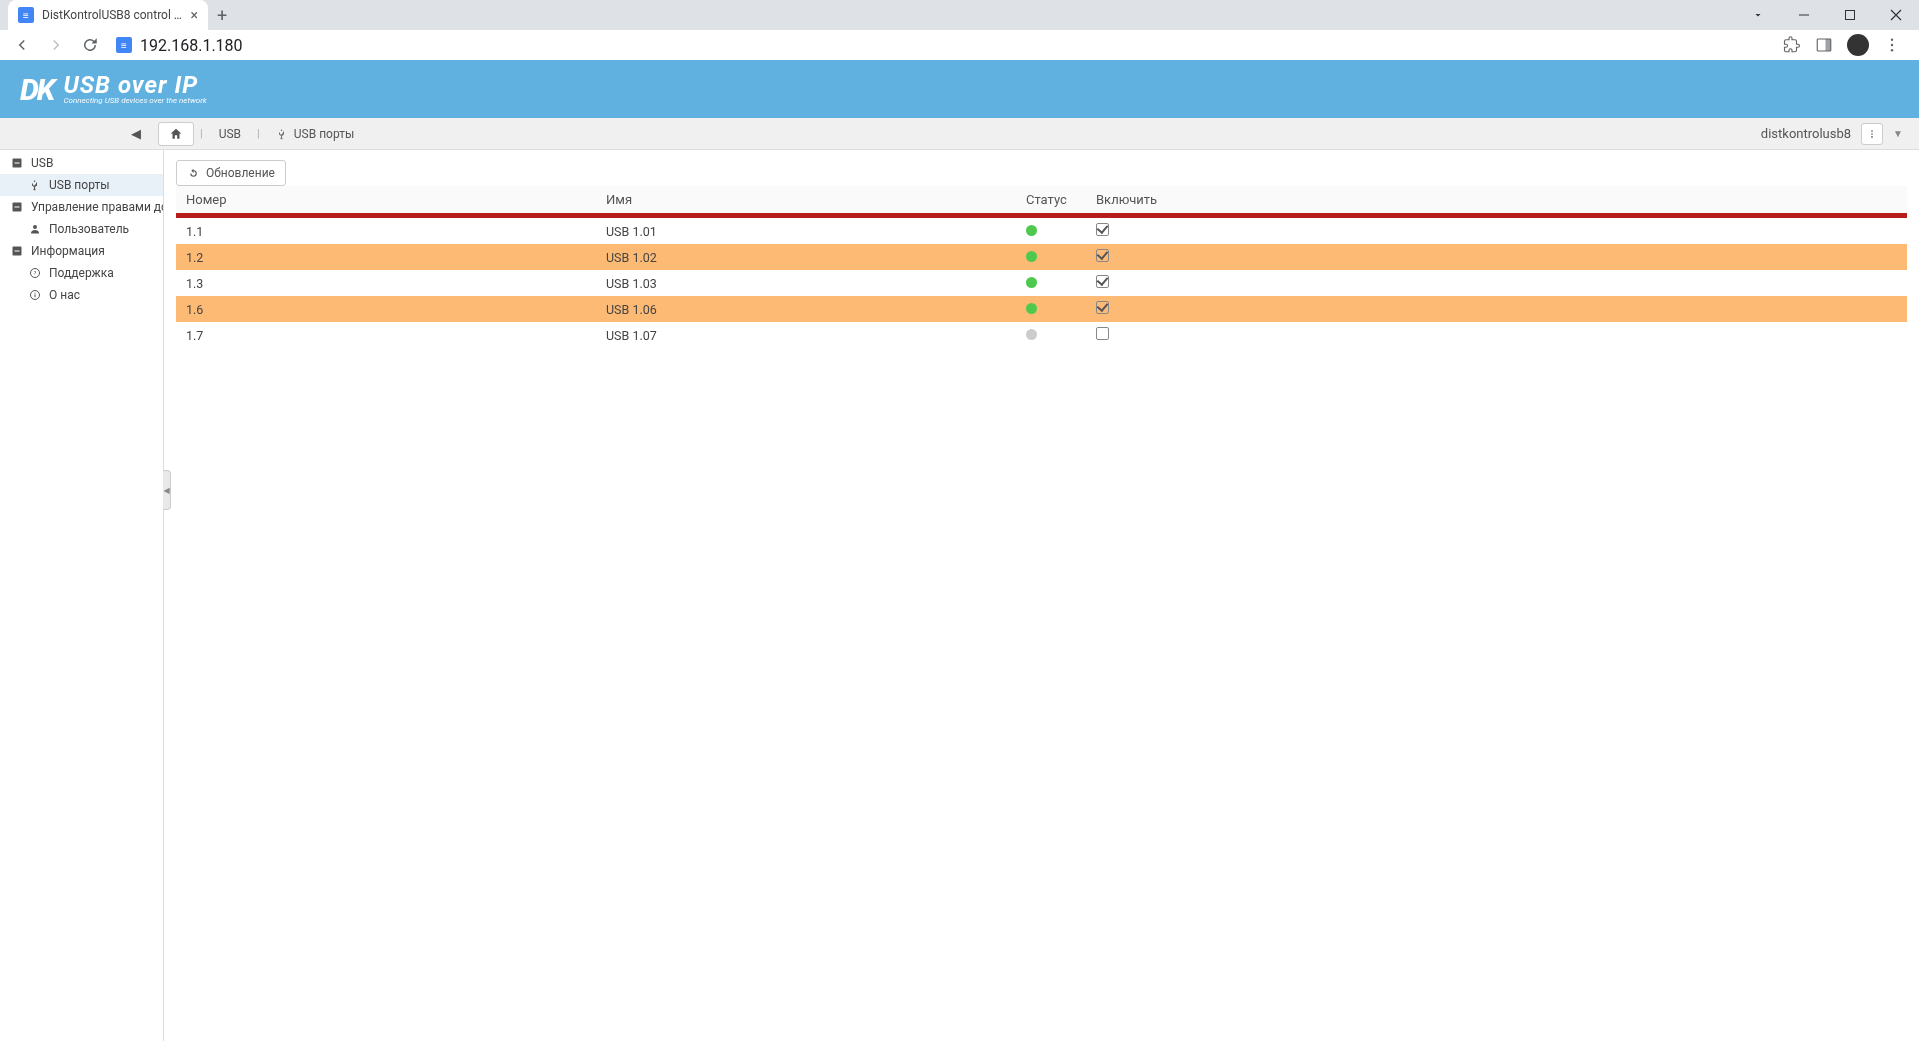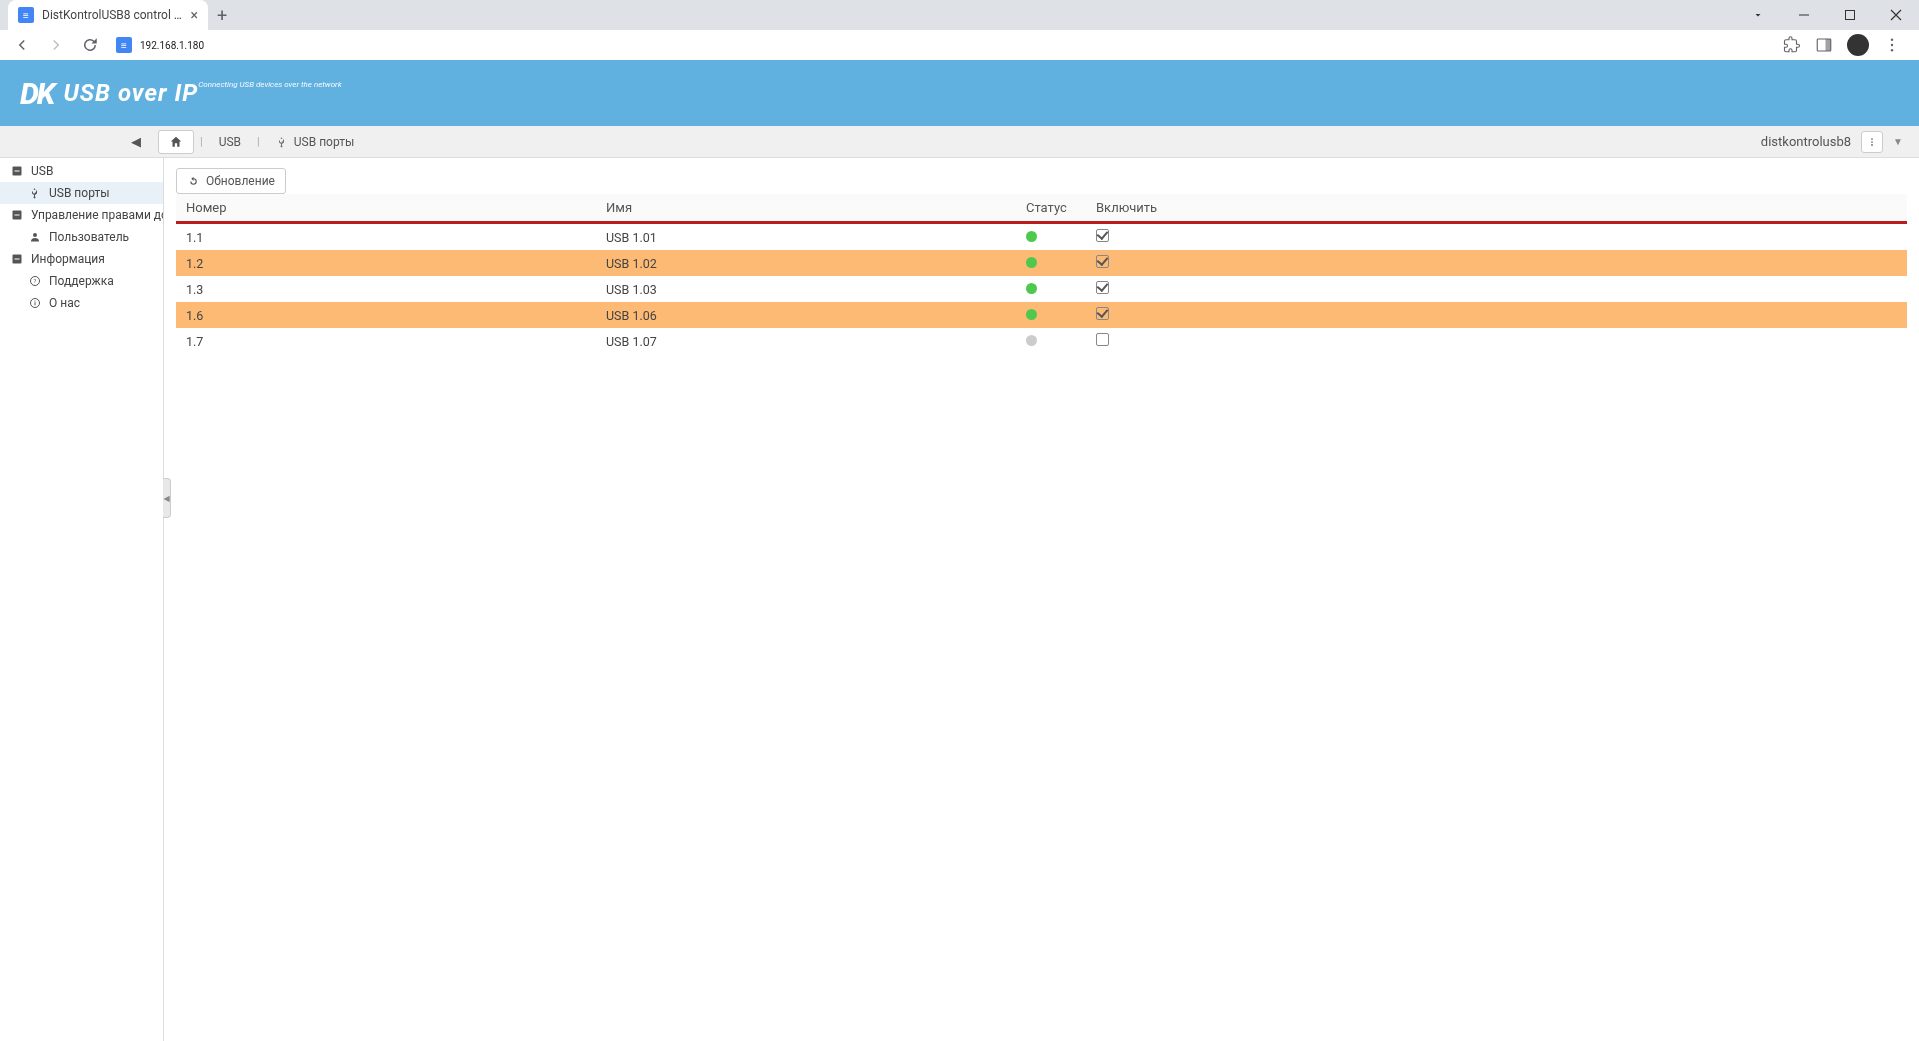--- a/index.html
+++ b/index.html
@@ -15,30 +15,30 @@
 .new-tab { width: 28px; height: 28px; display: flex; align-items: center; justify-content: center; color: #5f6368; font-size: 18px; cursor: pointer; }
 .win-controls { margin-left: auto; display: flex; gap: 0; }
 .win-btn { width: 46px; height: 30px; display: flex; align-items: center; justify-content: center; color: #333; cursor: pointer; }
 .win-btn svg { width: 12px; height: 12px; }
 
 .nav-bar { height: 30px; display: flex; align-items: center; padding: 0 8px; gap: 6px; background: #fff; }
 .nav-btn { width: 28px; height: 28px; display: flex; align-items: center; justify-content: center; color: #5f6368; border-radius: 14px; cursor: pointer; }
 .nav-btn svg { width: 18px; height: 18px; }
 .addr-wrap { flex: 1; display: flex; align-items: center; gap: 8px; padding-left: 6px; }
 .addr-icon { width: 16px; height: 16px; background: #4285f4; border-radius: 2px; color: #fff; display: flex; align-items: center; justify-content: center; font-size: 10px; }
-.addr-text { font-size: 10px; color: #202124; }
+.addr-text { font-size: 16px; color: #202124; }
 .right-icons { display: flex; align-items: center; gap: 14px; padding-right: 10px; }
 .right-icons .icon { width: 18px; height: 18px; color: #5f6368; display: flex; align-items: center; justify-content: center; }
 .avatar { width: 22px; height: 22px; background: #333; border-radius: 50%; }
 
 
-.app-header { height: 66px; background: #60b0e0; display: flex; align-items: center; padding-left: 20px; color: #fff; }
+.app-header { height: 58px; background: #60b0e0; display: flex; align-items: center; padding-left: 20px; color: #fff; }
 .app-logo { display: flex; align-items: center; gap: 10px; }
 .app-logo-mark { font-style: italic; font-weight: 800; font-size: 30px; letter-spacing: -2px; }
-.app-logo-text { display: flex; flex-direction: row; line-height: 1; }
+.app-logo-text { display: flex; flex-direction: column; line-height: 1; }
 .app-logo-text .title { font-size: 24px; font-weight: 700; font-style: italic; letter-spacing: 1px; }
 .app-logo-text .sub { font-size: 8px; font-style: italic; opacity: 0.95; }
 
 
 .breadcrumb-bar { height: 32px; background: #f0f0f0; border-bottom: 1px solid #ddd; display: flex; align-items: center; padding: 0 8px; }
 .bc-collapse { width: 150px; display: flex; justify-content: flex-end; padding-right: 12px; }
 .bc-collapse-btn { width: 20px; display: flex; align-items: center; justify-content: center; color: #555; cursor: pointer; }
 .bc-items { display: flex; align-items: center; gap: 6px; }
 .bc-item { height: 24px; padding: 0 10px; display: flex; align-items: center; gap: 6px; font-size: 12px; color: #555; border-radius: 3px; cursor: pointer; }
 .bc-item.home { background: #fff; border: 1px solid #ccc; }
@@ -55,21 +55,21 @@
 .nav-tree li.child { padding-left: 28px; }
 .nav-tree li.selected { background: #e8f0f8; }
 .nav-tree li .icon { width: 14px; height: 14px; display: flex; align-items: center; justify-content: center; color: #555; flex-shrink: 0; }
 
 .content { flex: 1; padding: 10px 12px 0 12px; position: relative; }
 .toolbar { display: flex; gap: 6px; }
 .btn { height: 26px; padding: 0 10px; background: #fff; border: 1px solid #ccc; border-radius: 3px; display: flex; align-items: center; gap: 6px; font-size: 12px; color: #555; cursor: pointer; }
 .btn .icon { width: 13px; height: 13px; }
 
 .table { width: 100%; border-collapse: collapse; }
-.table th { text-align: left; font-weight: 400; font-size: 13px; color: #555; padding: 6px 10px; border-bottom: 3px solid #b91c1c; background: #fafafa; }
+.table th { text-align: left; font-weight: 400; font-size: 13px; color: #555; padding: 6px 10px; border-bottom: 5px solid #b91c1c; background: #fafafa; }
 .table td { padding: 5px 10px; font-size: 12.5px; color: #444; }
 .table tr.odd td { background: #fdba74; }
 .table th.center, .table td.center { text-align: left; }
 .status-dot { width: 11px; height: 11px; border-radius: 50%; display: inline-block; }
 .status-dot.green { background: #4ec94e; }
 .status-dot.gray { background: #ccc; }
 .chk { width: 13px; height: 13px; border: 1px solid #888; border-radius: 2px; display: inline-flex; align-items: center; justify-content: center; position: relative; }
 .chk.on::after { content: ""; position: absolute; left: 2px; top: -1px; width: 5px; height: 8px; border: solid #555; border-width: 0 2px 2px 0; transform: rotate(40deg); }
 
 svg { fill: currentColor; }

